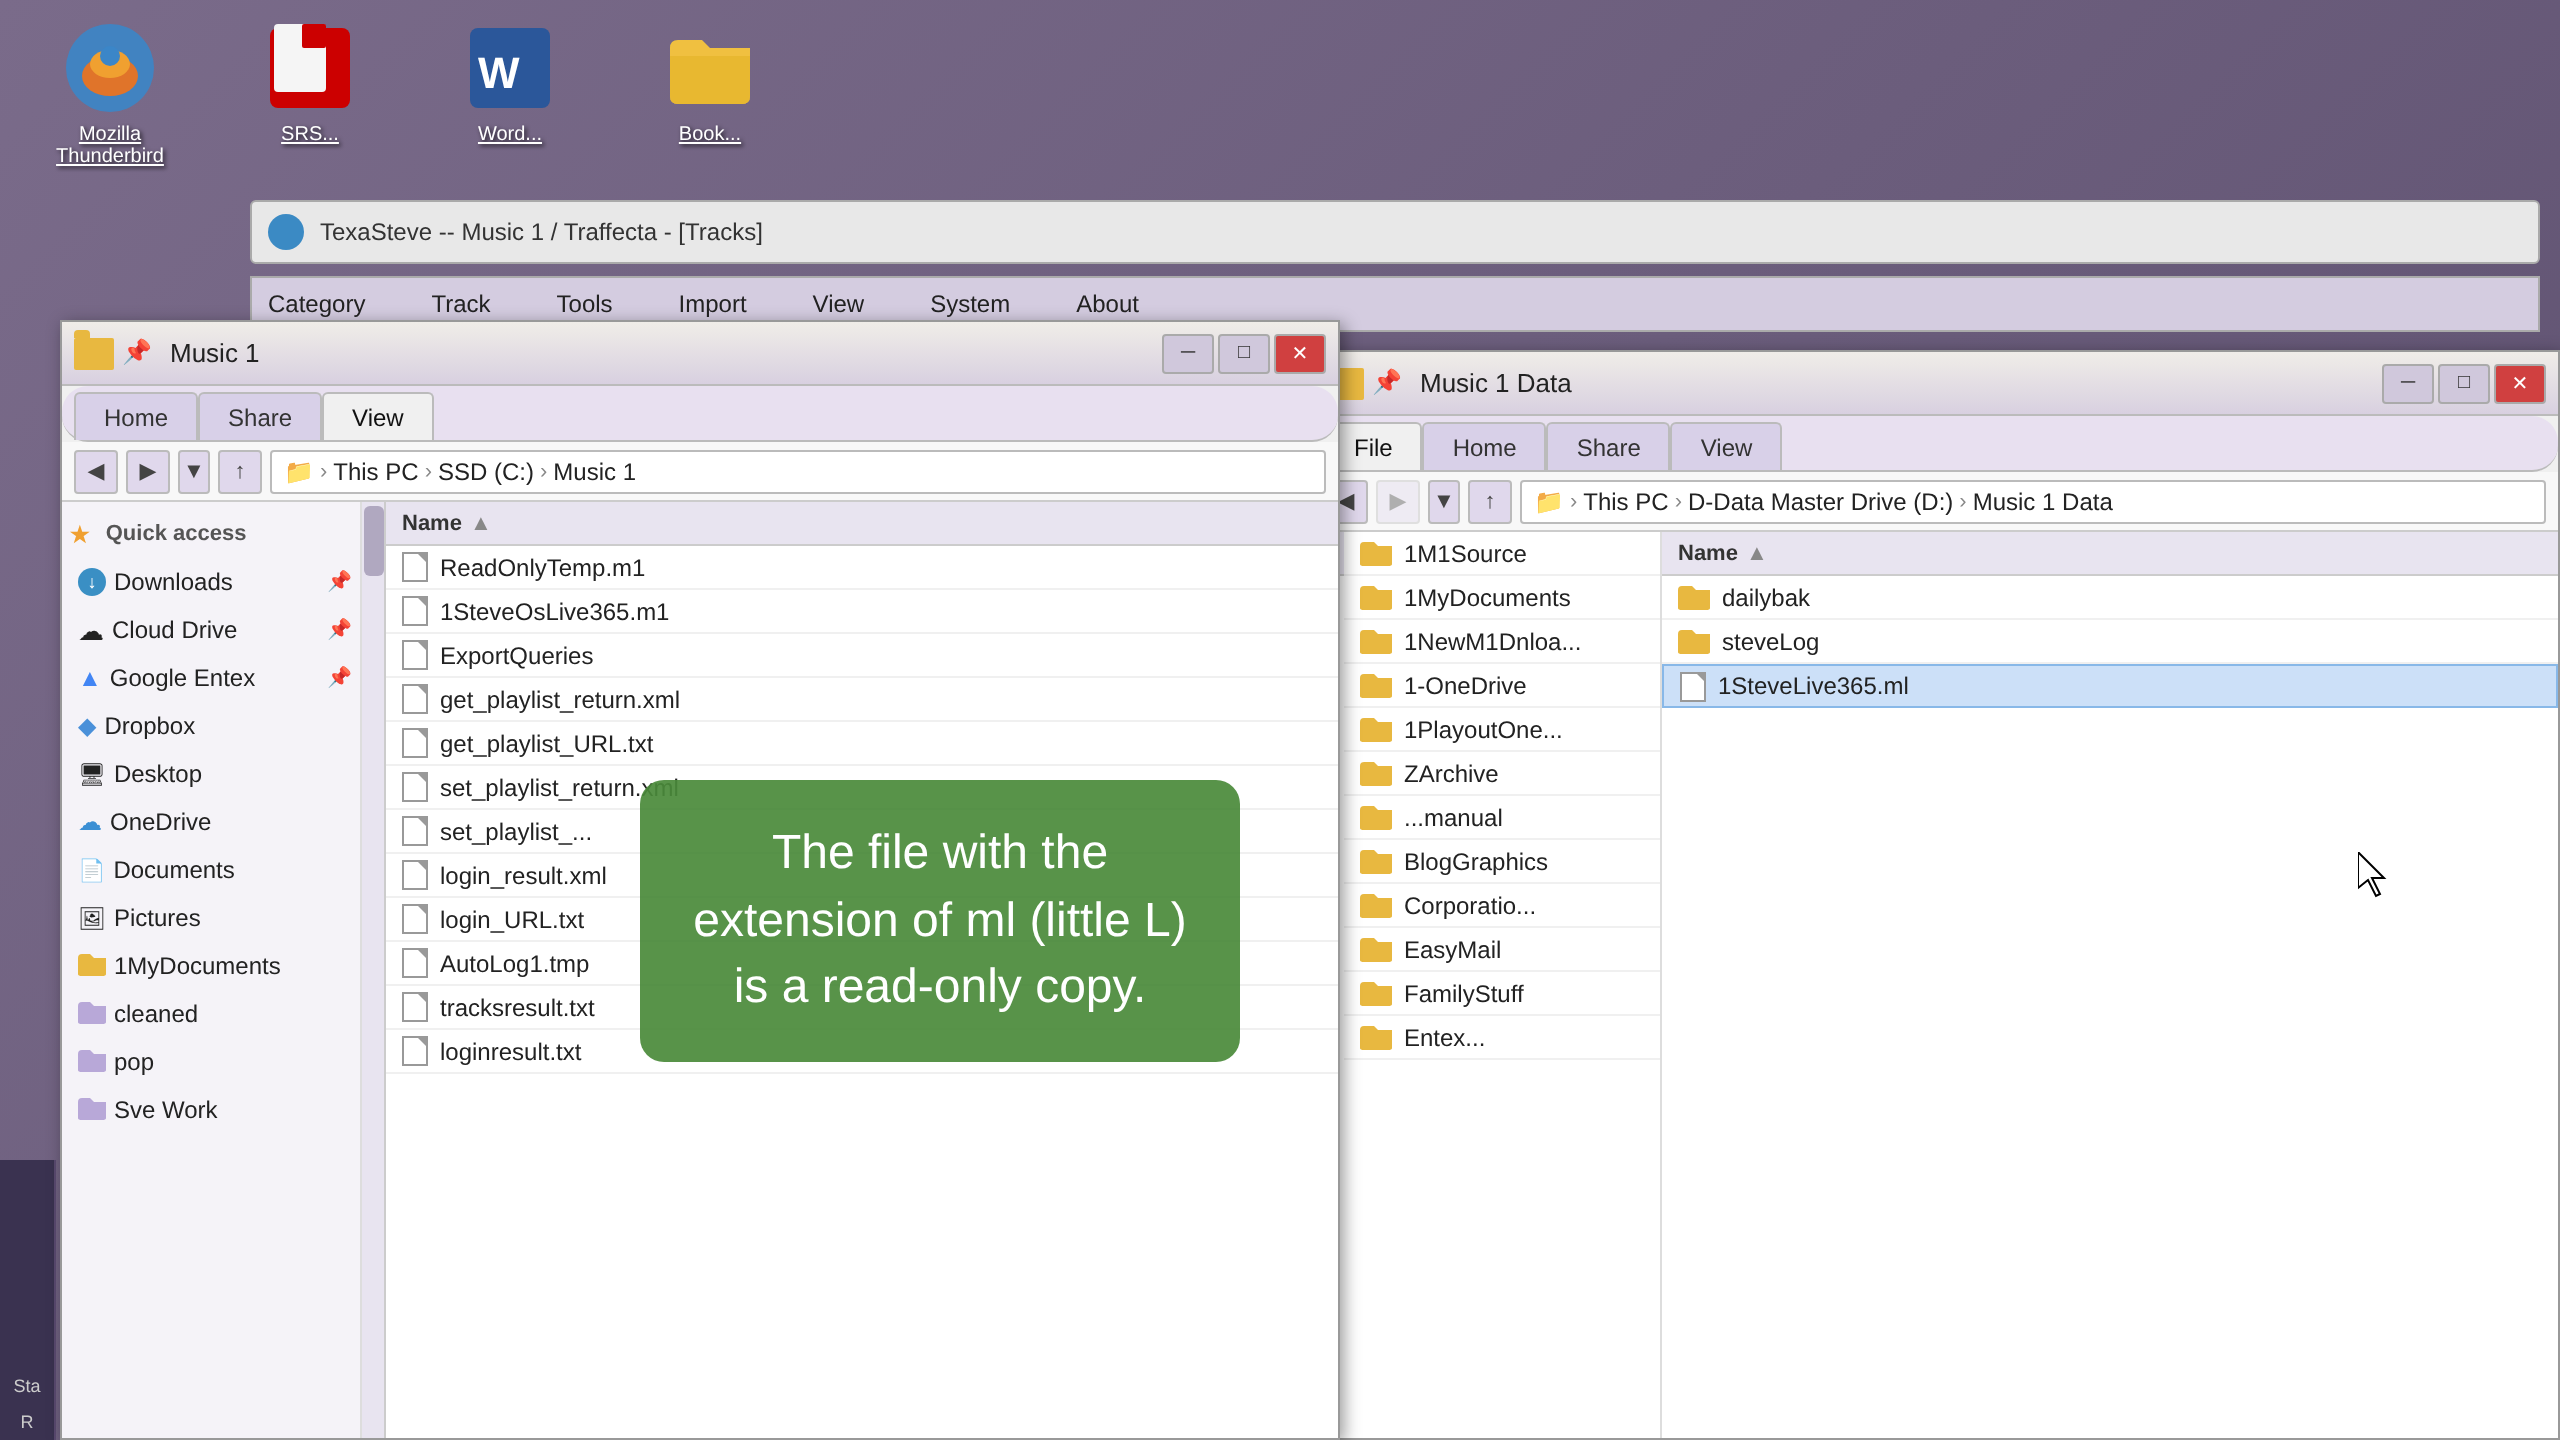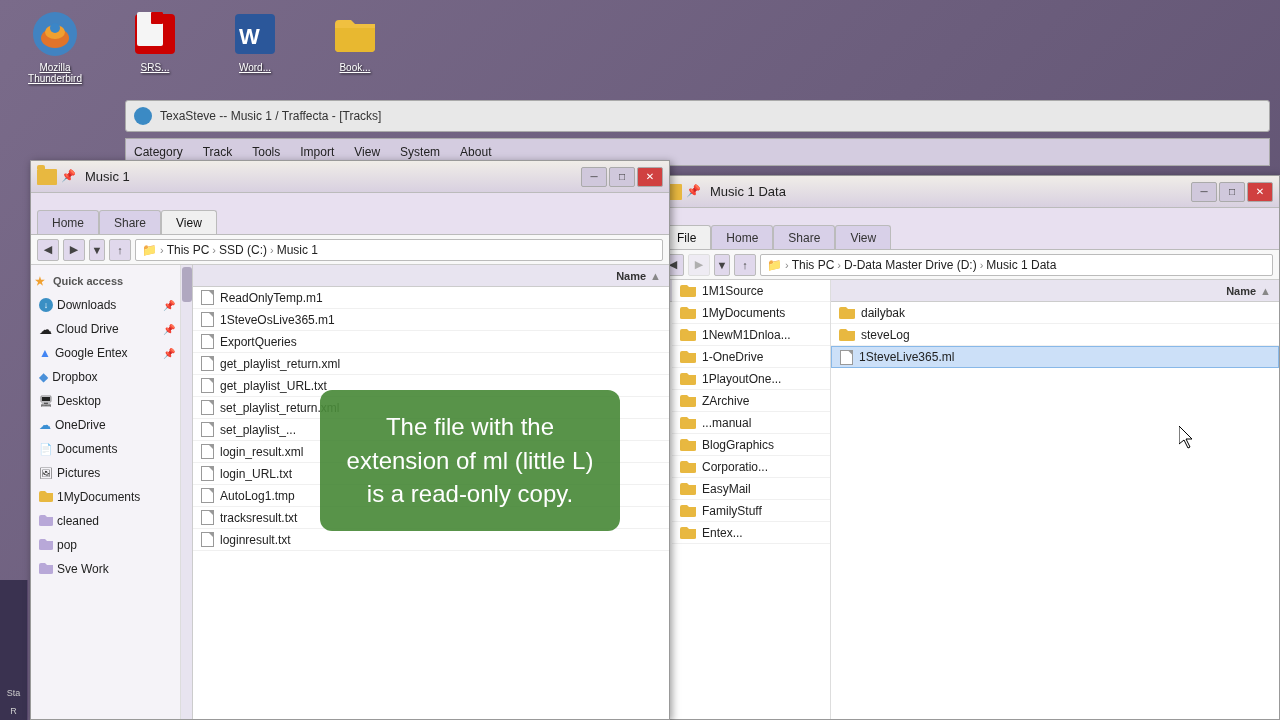--- a/index.html
+++ b/index.html
@@ -89,21 +89,21 @@
       position: absolute;
       top: 138px;
       left: 125px;
       right: 10px;
       height: 28px;
       background: #d4cce0;
       border: 1px solid #aaa;
       display: flex;
       align-items: center;
       padding: 0 8px;
-      gap: 20px;
+      gap: 33px;
       font-size: 12px;
       color: #222;
       z-index: 5;
     }
 
     
     .explorer-left {
       position: absolute;
       top: 160px;
       left: 30px;
@@ -192,26 +192,27 @@
       display: flex;
       align-items: center;
       justify-content: center;
       font-size: 10px;
       cursor: pointer;
       color: #333;
     }
 
     
     .tab-bar {
-      height: 42px;
+      height: 28px;
       background: #e8e0f0;
       border-bottom: 1px solid #bbb;
       display: flex;
       align-items: flex-end;
       padding: 0 6px;
+      border-radius: 13px;
     }
 
     .tab {
       height: 24px;
       padding: 0 14px;
       background: #d8d0e8;
       border: 1px solid #bbb;
       border-bottom: none;
       border-radius: 3px 3px 0 0;
       display: flex;
@@ -324,21 +325,20 @@
     .file-list-header {
       height: 22px;
       background: #e8e4f0;
       border-bottom: 1px solid #ccc;
       display: flex;
       align-items: center;
       padding: 0 8px;
       font-size: 11px;
       color: #333;
       font-weight: 600;
-      justify-content: flex-end;
     }
 
     .file-list-body {
       flex: 1;
       overflow-y: auto;
       background: white;
     }
 
     .file-item {
       height: 22px;

